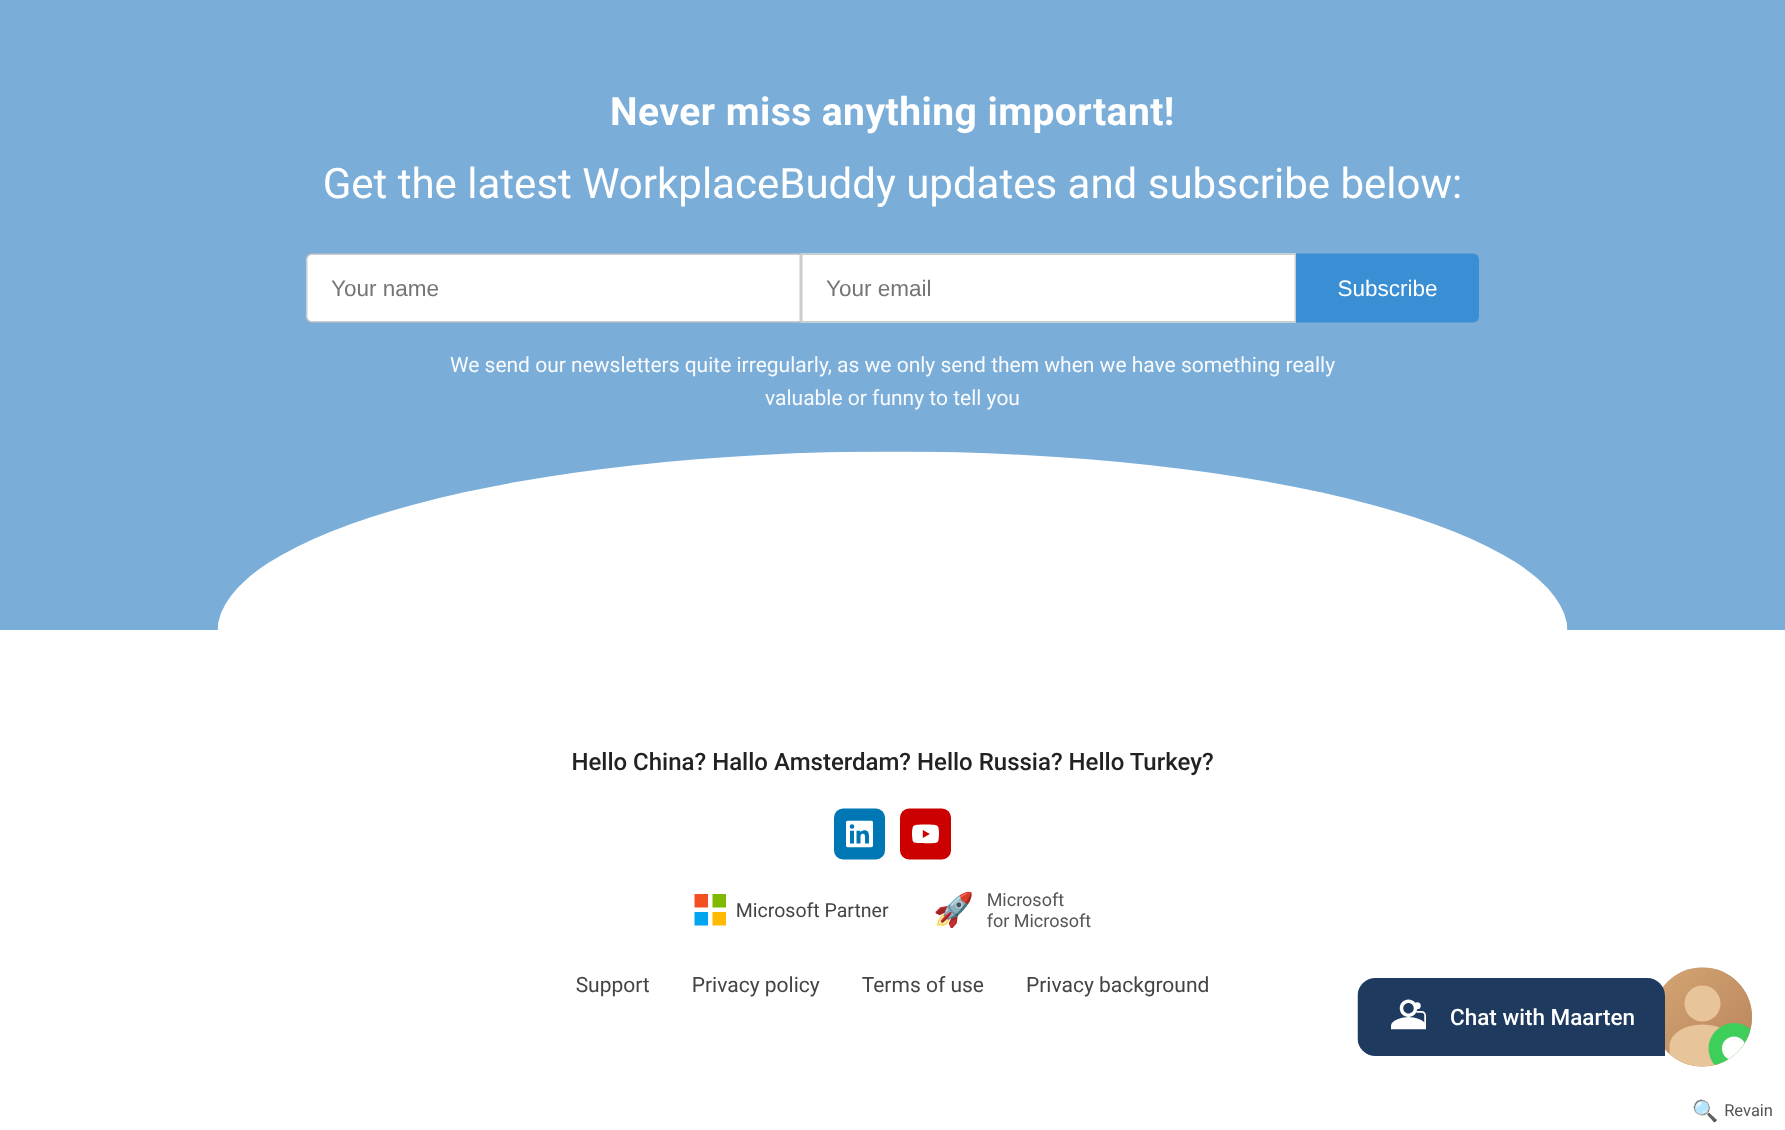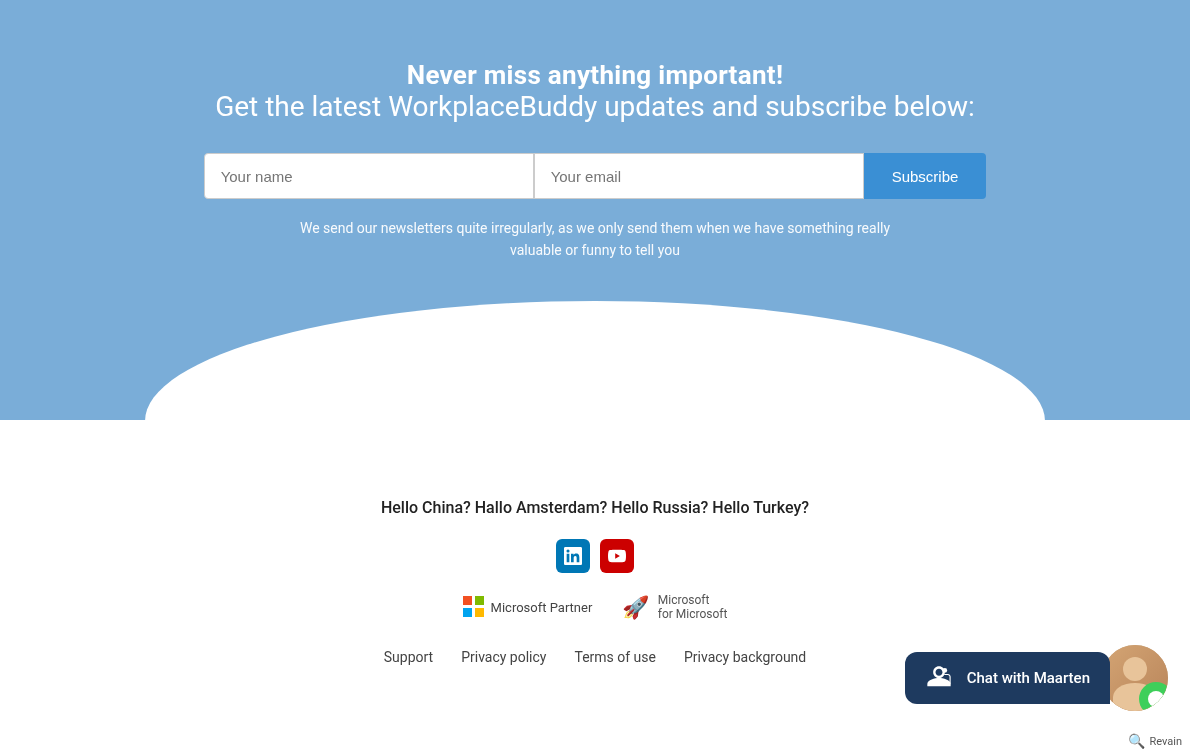--- a/index.html
+++ b/index.html
@@ -27,21 +27,21 @@
     .headline {
       color: #fff;
       text-align: center;
       margin-bottom: 30px;
     }
 
     .headline h2 {
       font-size: 26px;
       font-weight: 700;
       letter-spacing: 0.3px;
-      margin-bottom: 0;
+      margin-bottom: 16px;
     }
 
     .headline h3 {
       font-size: 28px;
       font-weight: 400;
     }
 
     .form-row {
       display: flex;
       align-items: center;

